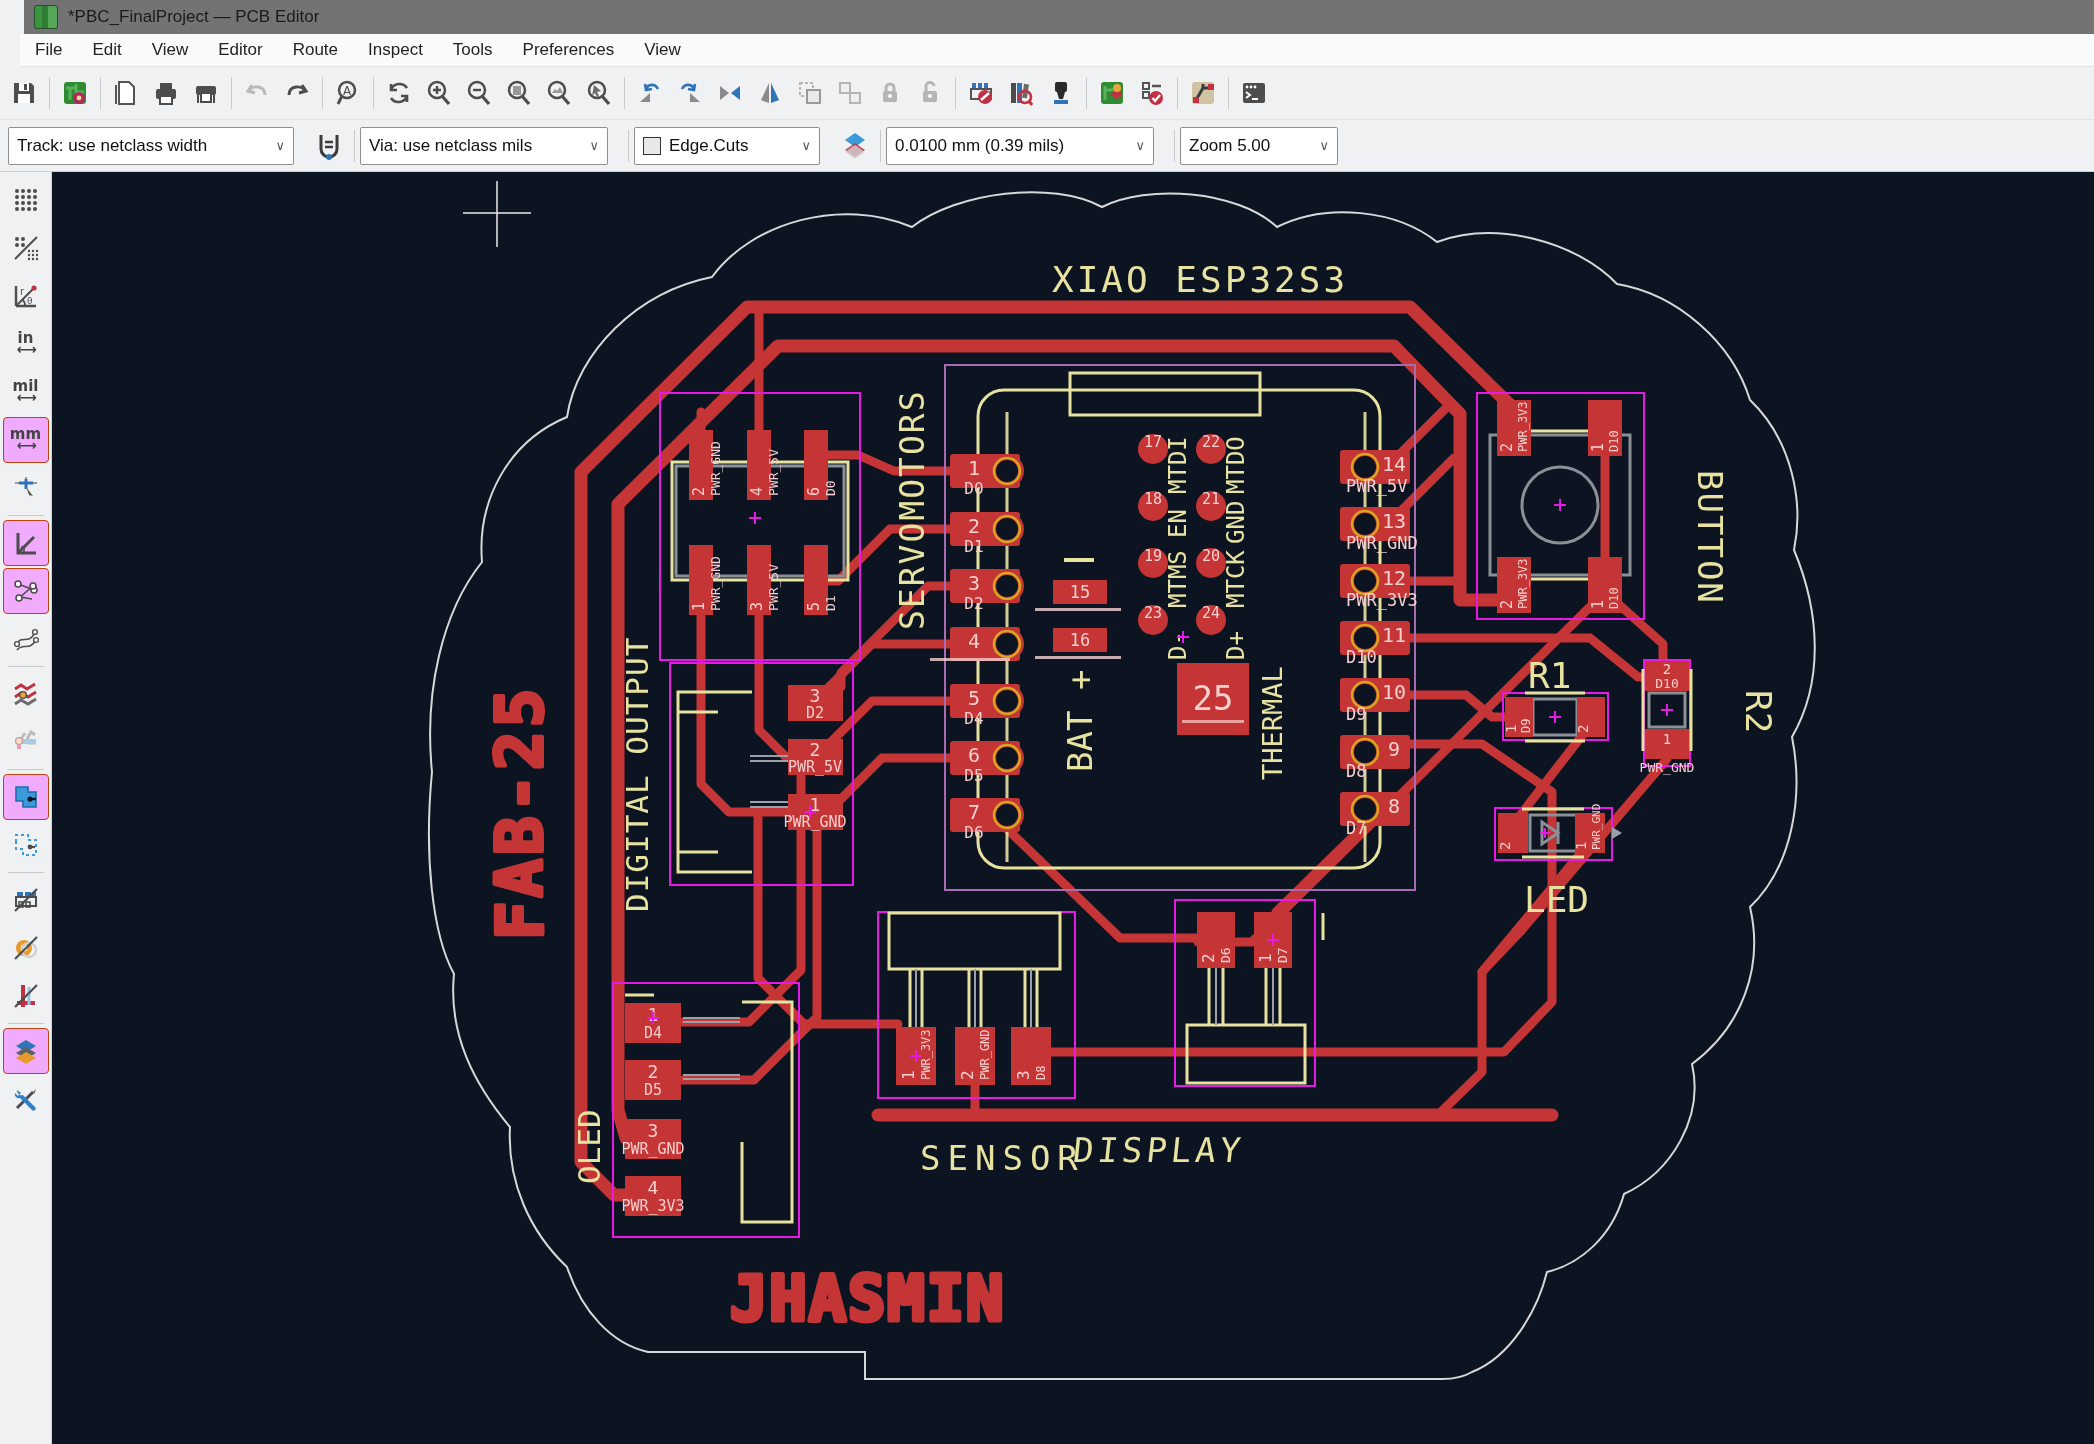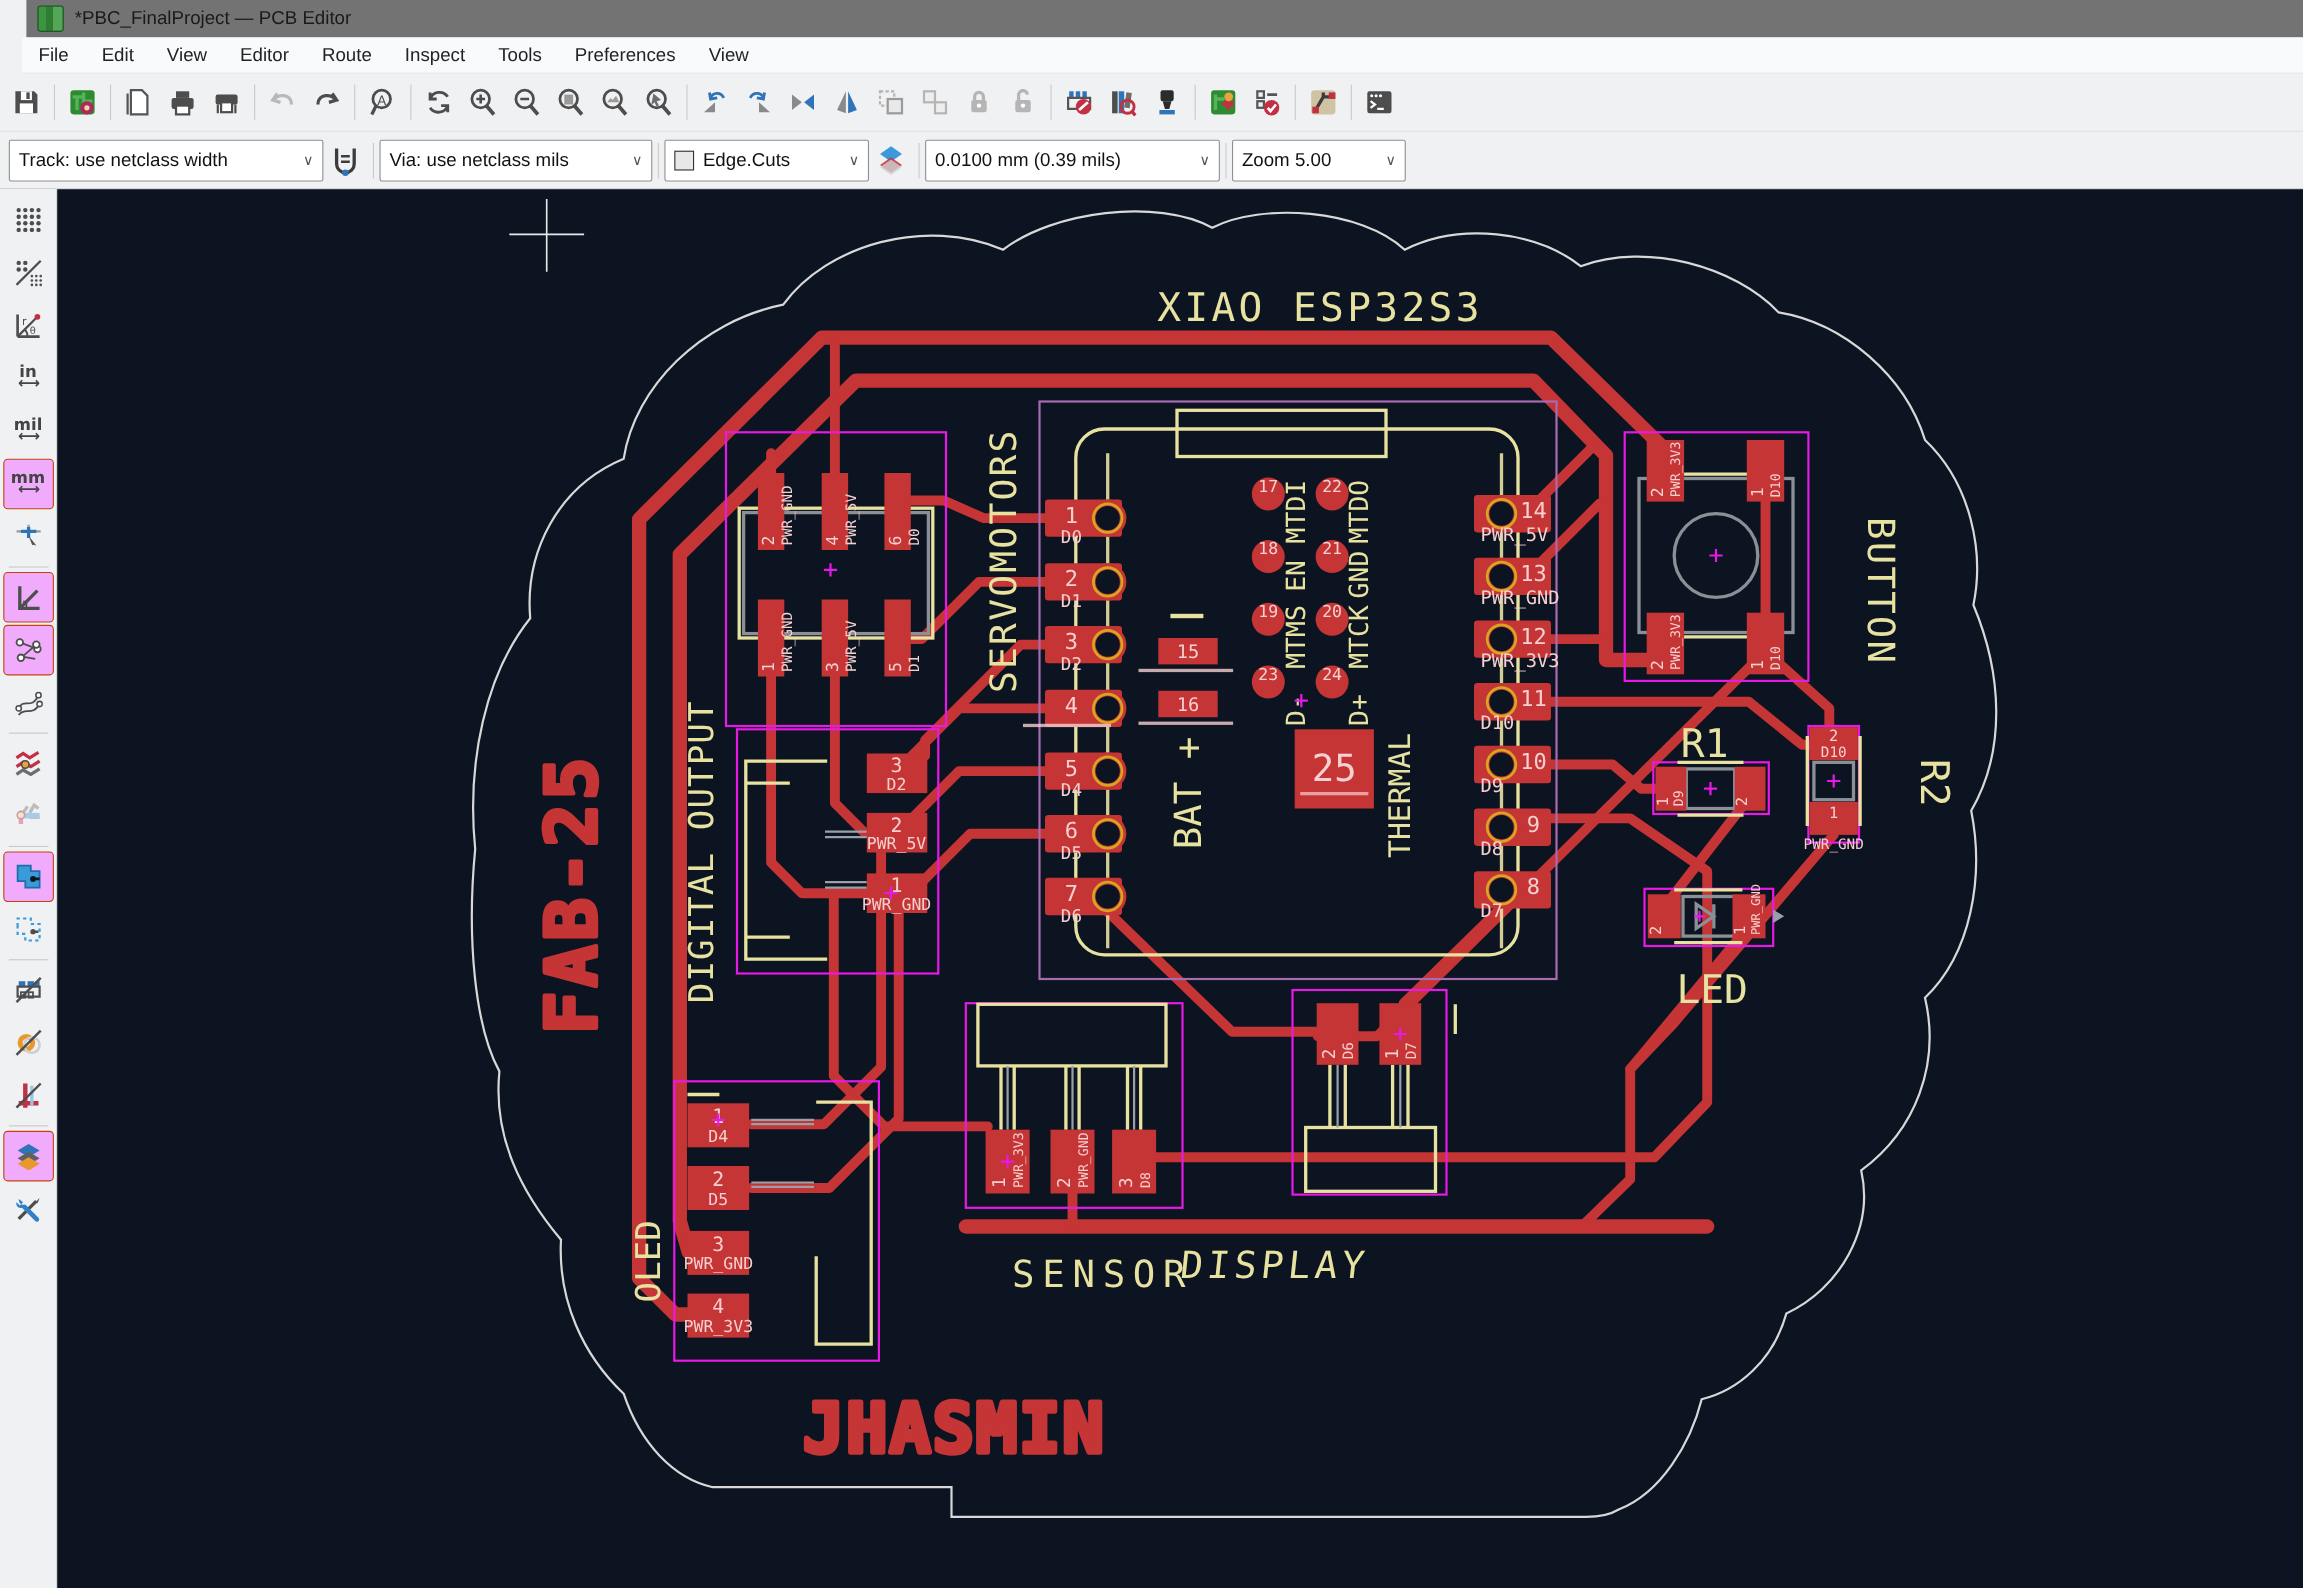--- a/index.html
+++ b/index.html
@@ -12,21 +12,21 @@
   .menubar{position:absolute;left:0;top:34px;width:100%;height:33px;background:#f9fafb;
     display:flex;align-items:center;border-bottom:1px solid #e3e3e3;box-sizing:border-box;margin-left:20px;}
   .menubar span{font-size:17px;color:#222;padding:4px 15px;cursor:default;}
   .tb1{position:absolute;left:0;top:67px;width:100%;height:53px;background:#f0f1f3;display:flex;
     align-items:center;padding-left:4px;box-sizing:border-box;border-bottom:1px solid #e2e2e2;}
   .tbtn{width:40px;height:42px;display:flex;align-items:center;justify-content:center;border-radius:4px;}
   .vsep{width:1px;height:32px;background:#c9c9c9;margin:0 5px;}
   .tb2{position:absolute;left:0;top:120px;width:100%;height:52px;background:#f0f1f3;display:flex;
     align-items:center;padding-left:8px;box-sizing:border-box;border-bottom:1px solid #cfcfcf;}
   .dd{height:36px;background:#fff;border:1px solid #8f8f8f;border-radius:2px;display:flex;
-    align-items:center;justify-content:space-between;padding:0 8px;font-size:17px;color:#111;margin-right:0;}
+    align-items:center;justify-content:space-between;padding:0 8px;font-size:17px;color:#111;margin-right:15px;}
   .dd .chev{color:#555;font-size:13px;margin-left:10px;}
   .swatch{width:16px;height:16px;background:#e8e8e8;border:1px solid #333;margin-right:8px;display:inline-block;}
   .lefttb{position:absolute;left:0;top:172px;width:52px;height:1272px;background:#f0f1f3;
     border-right:1px solid #d3d3d3;display:flex;flex-direction:column;align-items:center;padding-top:4px;box-sizing:border-box;}
   .ltbtn{width:44px;height:44px;margin:1px 0;display:flex;align-items:center;justify-content:center;
     border-radius:4px;border:1px solid transparent;font-family:"DejaVu Sans",sans-serif;}
   .ltbtn.sel{background:#f0abfc;border:1px solid #c2410c;}
   .hsep{width:36px;height:1px;background:#c9c9c9;margin:3px 0;}
   .units{font-size:15px;font-weight:bold;color:#444;line-height:11px;text-align:center;}
   .units .arr{font-size:14px;letter-spacing:-2px;}

